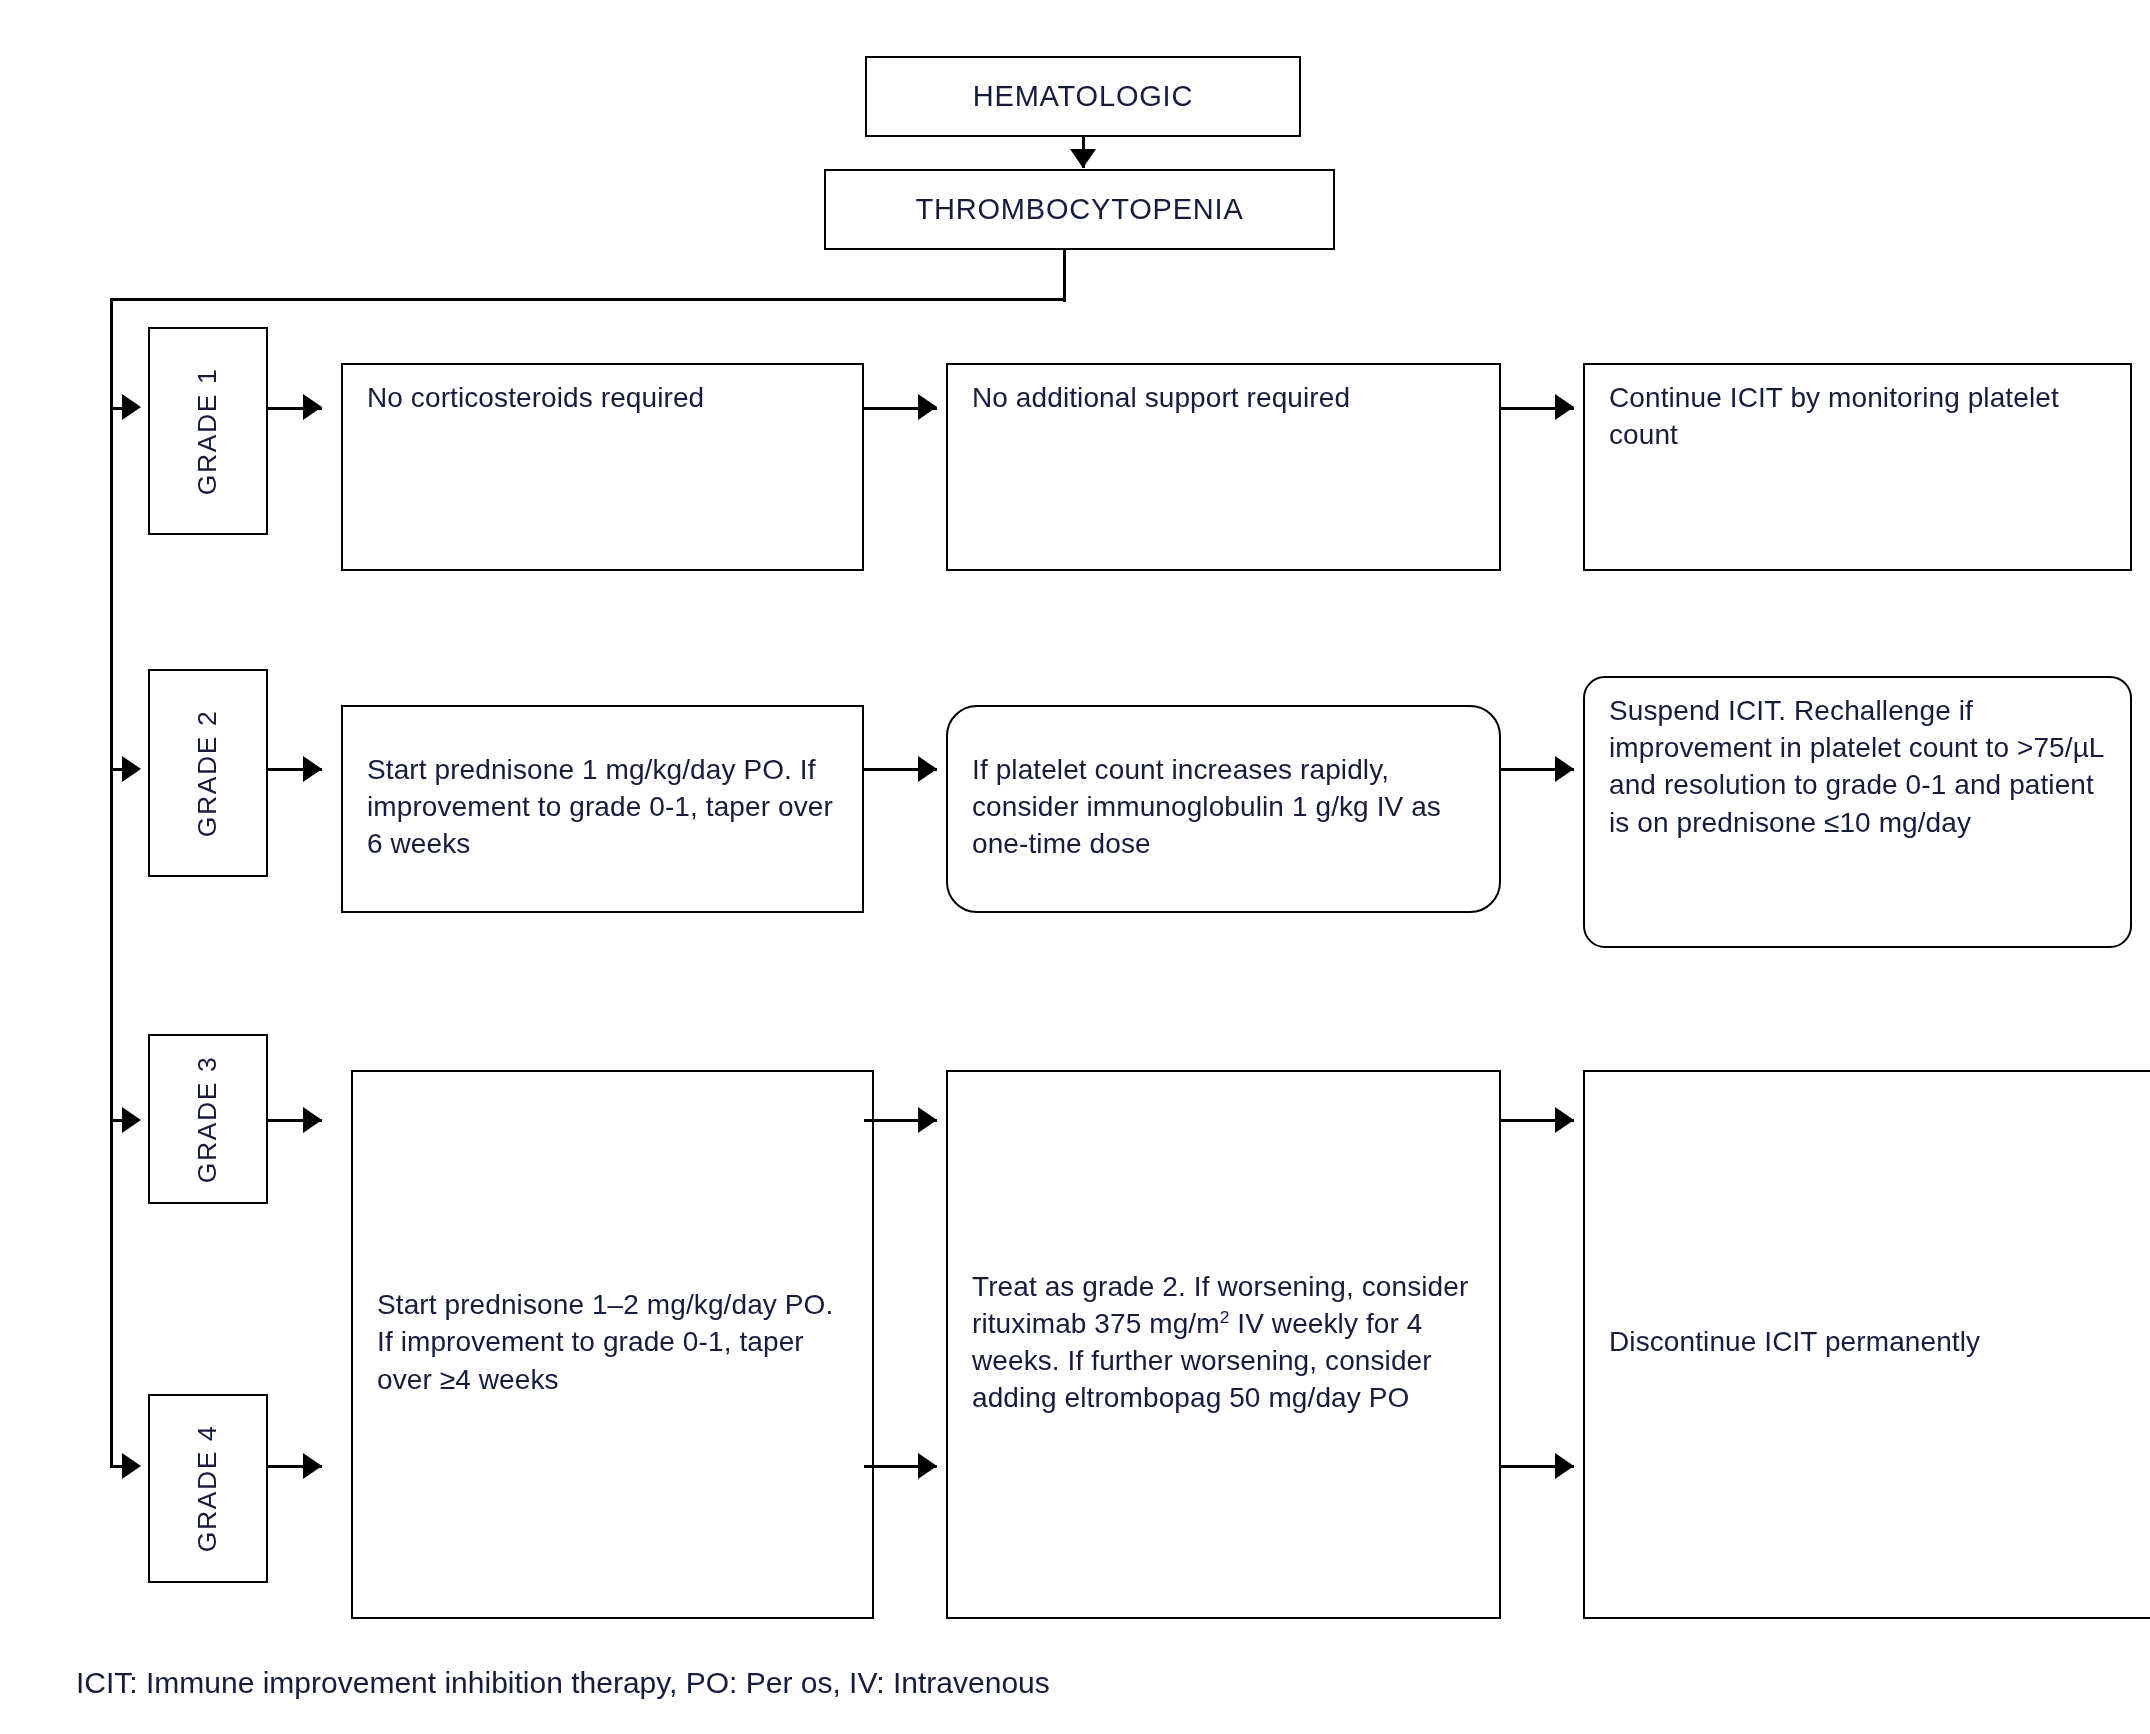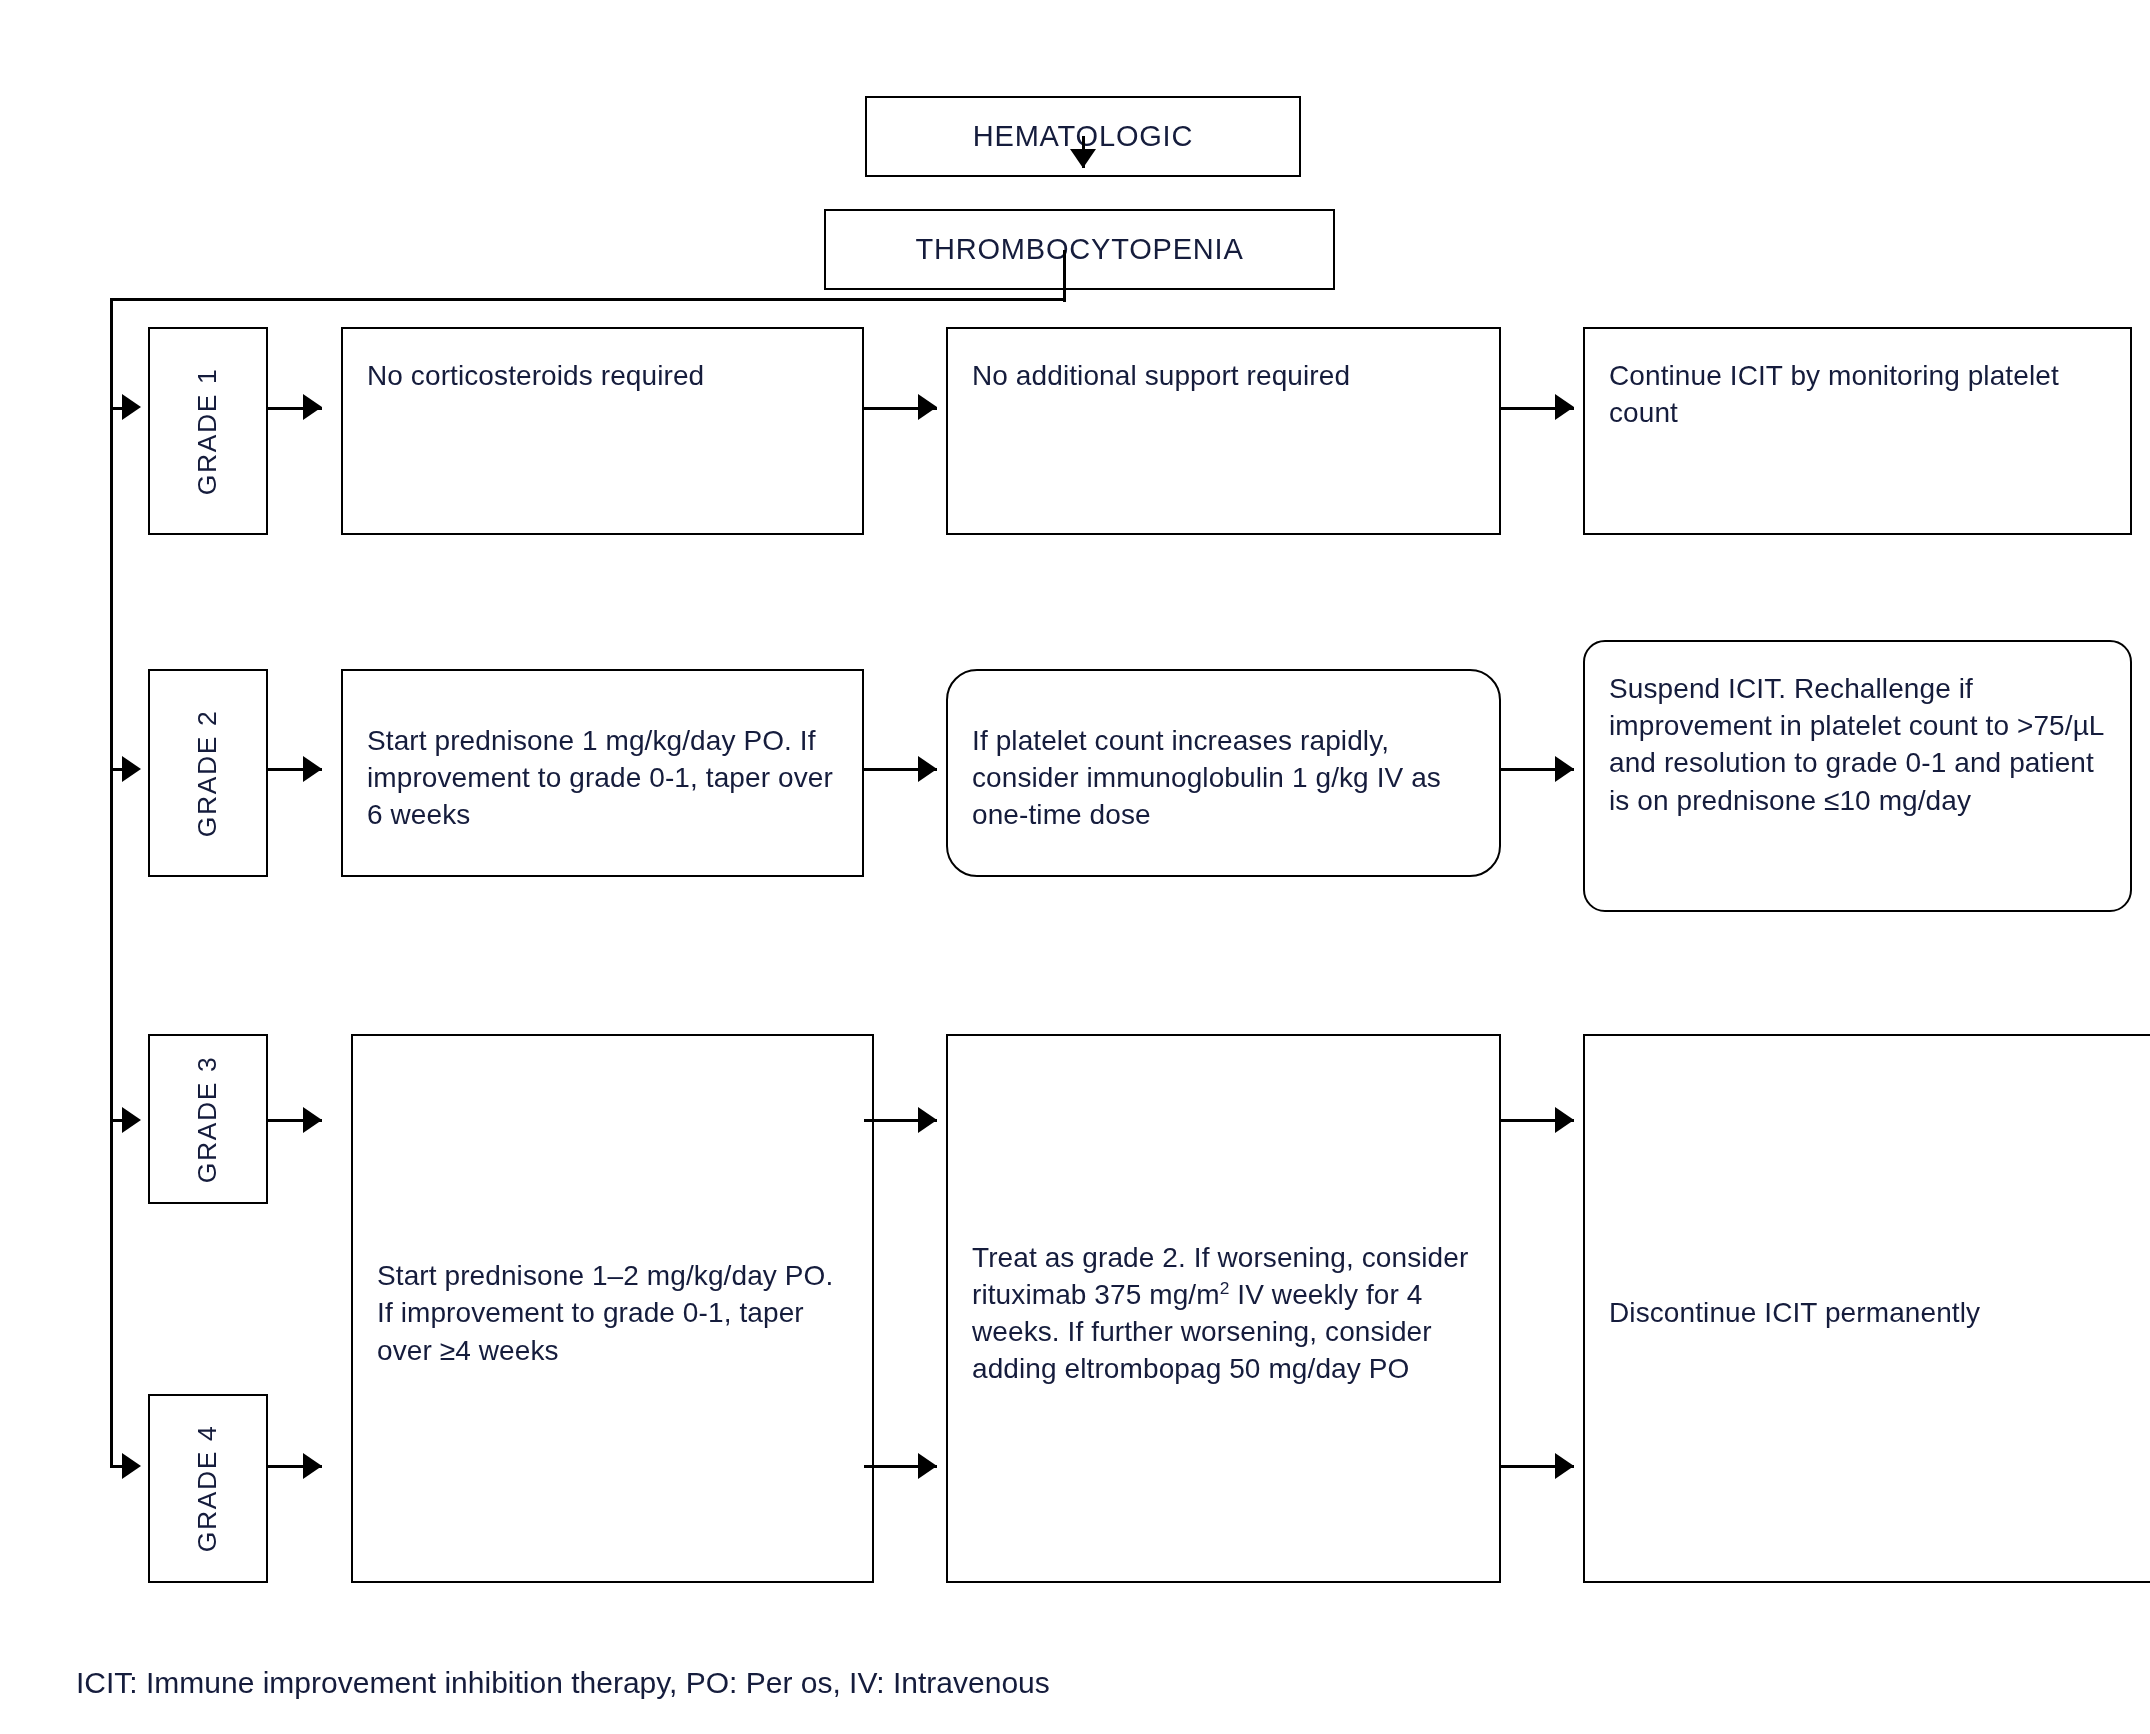--- a/index.html
+++ b/index.html
@@ -25,35 +25,35 @@
     position: absolute;
     box-sizing: border-box;
     background: #ffffff;
     border: 2.5px solid #000000;
   }
   .node.hdr {
     display: flex;
     align-items: center;
     justify-content: center;
     text-align: center;
-    margin-top: 40px;
   }
   .node .txt {
     display: block;
     font-size: 28px;
     line-height: 1.33;
     letter-spacing: 0.1px;
     color: #151c3c;
   }
   .node.hdr .txt {
     font-size: 29px;
     letter-spacing: 0.8px;
   }
   .node.body {
-    padding: 28px 24px 19px 24px;
+    padding: 14px 24px 19px 24px;
+    margin-top: 36px;
   }
   .node.body.mid {
     display: flex;
     align-items: center;
   }
 
   
   .gradebox {
     position: absolute;
     box-sizing: border-box;

